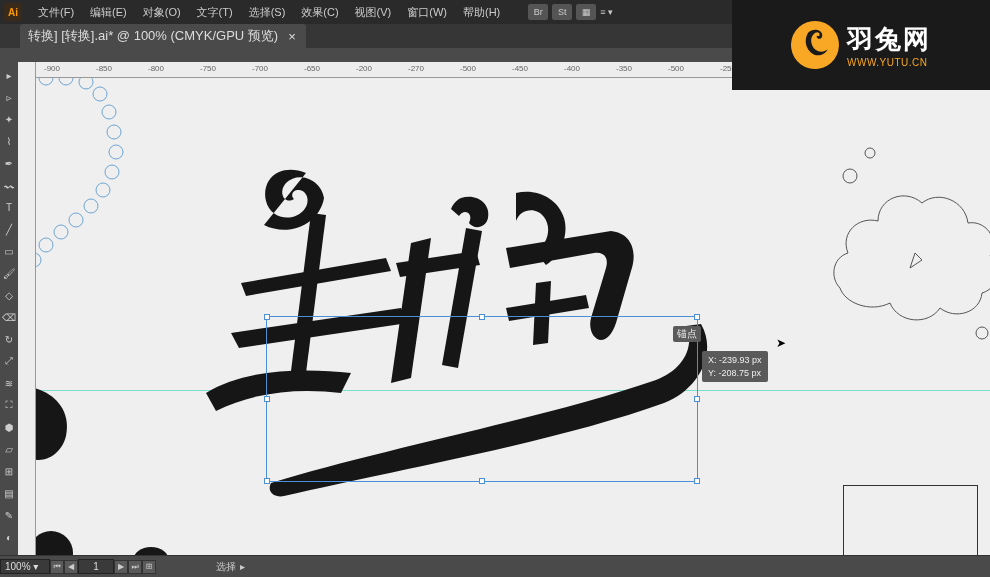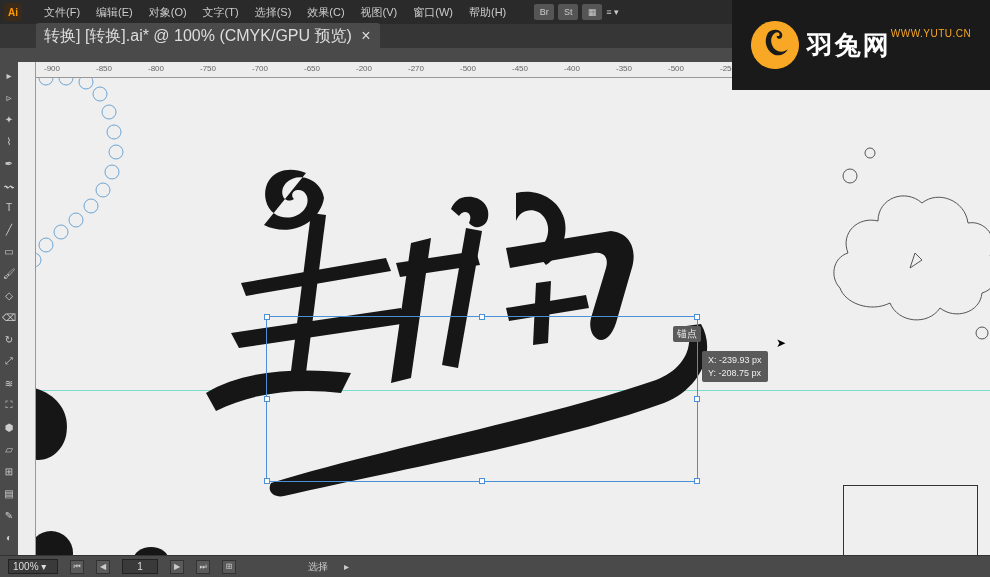--- a/index.html
+++ b/index.html
@@ -1,55 +1,55 @@
 <!DOCTYPE html>
 <html><head>
 <meta charset="utf-8">
 <style>
 *{margin:0;padding:0;box-sizing:border-box;font-family:"Microsoft YaHei",Arial,sans-serif;user-select:none}
 body{width:990px;height:577px;background:#2a2a2a;overflow:hidden;position:relative}
 .topbar{height:24px;background:#2a2a2a;display:flex;align-items:center;padding:0 4px;color:#ccc;font-size:11px}
-.app-icon{width:18px;height:18px;background:#3a2a1a;border-radius:3px;display:flex;align-items:center;justify-content:center;color:#f90;font-weight:bold;font-size:10px;margin-right:14px}
+.app-icon{width:18px;height:18px;background:#3a2a1a;border-radius:3px;display:flex;align-items:center;justify-content:center;color:#f90;font-weight:bold;font-size:10px;margin-right:8px}
 .menu-item{padding:0 8px;cursor:pointer}
 .top-icons{display:flex;gap:4px;margin-left:20px;align-items:center}
 .ticon{width:20px;height:16px;background:#555;border-radius:2px;display:flex;align-items:center;justify-content:center;color:#ccc;font-size:9px}
-.tabbar{height:24px;background:#363636;display:flex;align-items:center;padding-left:36px;color:#ddd;font-size:16px}
+.tabbar{height:24px;background:#363636;display:flex;align-items:center;padding-left:20px;color:#ddd;font-size:13px}
 .tab{padding:3px 8px;background:#4a4a4a;border-radius:3px 3px 0 0;display:flex;align-items:center;gap:8px}
 .tab-close{width:12px;height:12px;display:flex;align-items:center;justify-content:center;cursor:pointer}
 .control-bar{height:14px;background:#4a4a4a}
 .workspace{display:flex;height:493px}
 .toolbar{width:18px;background:#4a4a4a;display:flex;flex-direction:column;padding-top:2px}
 .tool{width:18px;height:22px;display:flex;align-items:center;justify-content:center;color:#ccc;font-size:10px;cursor:pointer;position:relative}
 .canvas-area{flex:1;background:#701a75;position:relative;overflow:hidden}
 .ruler-h{position:absolute;top:0;left:18px;right:0;height:16px;background:#ededed;border-bottom:1px solid #999;overflow:hidden}
 .ruler-v{position:absolute;top:0;left:0;width:18px;bottom:0;background:#ededed;border-right:1px solid #999}
 .ruler-corner{position:absolute;top:0;left:0;width:18px;height:16px;background:#ddd;border-right:1px solid #999;border-bottom:1px solid #999}
 .ruler-tick{position:absolute;font-size:8px;color:#666;top:2px}
 .canvas{position:absolute;top:16px;left:18px;right:0;bottom:0;background:#f0efef;overflow:hidden}
 .guide-h{position:absolute;left:0;right:0;height:1px;background:#6edbc8;opacity:0.9}
 .logo-overlay{position:absolute;top:0;right:0;width:258px;height:90px;background:#1a1a1a;display:flex;align-items:center;justify-content:center}
 .logo-circle{width:48px;height:48px;background:#f9a825;border-radius:50%;display:flex;align-items:center;justify-content:center;margin-right:8px;transform:rotate(-8deg)}
 .logo-circle svg{width:32px;height:32px}
-.logo-text{display:flex;flex-direction:row}
+.logo-text{display:flex;flex-direction:column}
 .logo-cn{color:#fff;font-size:26px;font-weight:bold;letter-spacing:2px}
 .logo-url{color:#f9a825;font-size:10px;letter-spacing:0.5px}
 .selection-box{position:absolute;border:1px solid #4a90d9;pointer-events:none}
 .sel-handle{position:absolute;width:6px;height:6px;background:#fff;border:1px solid #4a90d9}
 .sel-handle.tl{top:-3px;left:-3px}
 .sel-handle.tc{top:-3px;left:50%;margin-left:-3px}
 .sel-handle.tr{top:-3px;right:-3px}
 .sel-handle.ml{top:50%;left:-3px;margin-top:-3px}
 .sel-handle.mr{top:50%;right:-3px;margin-top:-3px}
 .sel-handle.bl{bottom:-3px;left:-3px}
 .sel-handle.bc{bottom:-3px;left:50%;margin-left:-3px}
 .sel-handle.br{bottom:-3px;right:-3px}
 .anchor-label{position:absolute;background:#5a5a5a;color:#eee;font-size:10px;padding:1px 4px;border-radius:2px}
 .coord-box{position:absolute;background:#5a5a5a;color:#eee;font-size:9px;padding:3px 6px;border-radius:2px;line-height:1.4}
 .cursor-arrow{position:absolute;font-size:12px;color:#000}
-.statusbar{height:22px;background:#4a4a4a;display:flex;align-items:center;color:#ccc;font-size:10px;padding:0 8px;gap:12px;border-top:1px solid #333}
+.statusbar{height:22px;background:#4a4a4a;display:flex;align-items:center;color:#ccc;font-size:10px;padding:0 0;gap:0;border-top:1px solid #333}
 .zoom-sel{background:#3a3a3a;border:1px solid #222;color:#ddd;font-size:10px;padding:1px 4px;min-width:50px}
 .nav-btn{width:14px;height:14px;background:#5a5a5a;border:1px solid #333;display:flex;align-items:center;justify-content:center;font-size:8px;cursor:pointer}
 .art-svg{position:absolute}
 .snowflake-chain{position:absolute;top:-8px;left:-30px}
 .cloud-outline{position:absolute;top:60px;right:-30px}
 .box-outline{position:absolute;bottom:-10px;right:12px;width:135px;height:80px;border:1px solid #333;background:transparent}
 </style>
 </head>
 <body>
 

